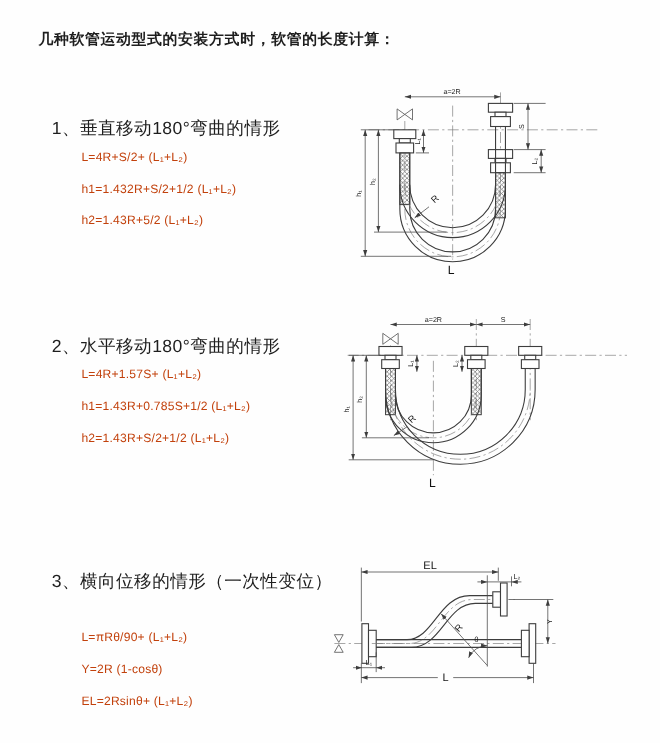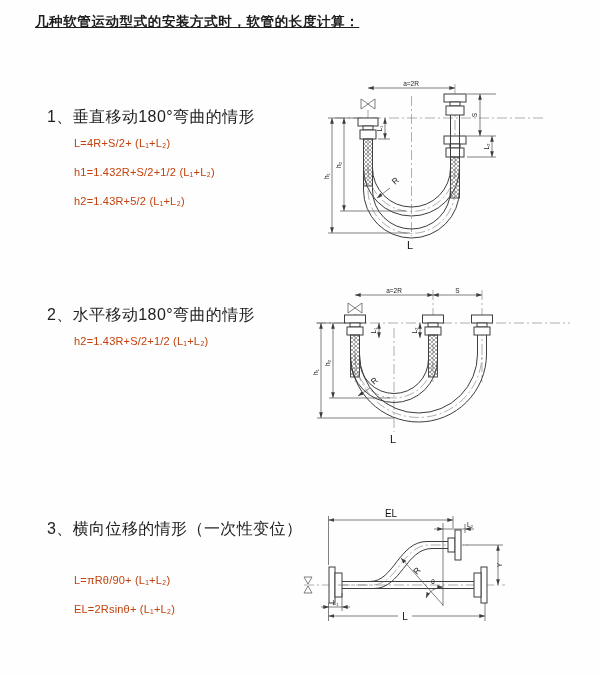--- a/index.html
+++ b/index.html
@@ -2,21 +2,21 @@
 <html><head>
 <meta charset="utf-8">
 <style>
   html,body{margin:0;padding:0;}
   body{
     width:600px;height:675px;position:relative;overflow:hidden;
     background:#fefefe;color:#1e1e1e;
     font-family:"Liberation Sans","DejaVu Sans",sans-serif;
   }
   .abs{position:absolute;}
-  .title{left:35px;top:13px;font-size:13.5px;font-weight:600;letter-spacing:.6px;white-space:nowrap;text-decoration:underline;}
+  .title{left:35px;top:27px;font-size:13.5px;font-weight:600;letter-spacing:.6px;white-space:nowrap;}
   .heading{font-size:16px;font-weight:400;letter-spacing:.4px;white-space:nowrap;}
   .formulas p{margin:0 0 14px 0;line-height:15px;font-size:11px;letter-spacing:.2px;color:#c2410c;white-space:nowrap;}
   svg{display:block;}
   .wall{stroke:#3d3d3d;stroke-width:1;fill:none;}
   .dim{stroke:#4a4a4a;stroke-width:.7;fill:none;}
   .cl{stroke:#787878;stroke-width:.6;stroke-dasharray:10 3 2 3;fill:none;}
   .fit{fill:#fefefe;stroke:#3d3d3d;stroke-width:1;}
   .braid{fill:url(#hatch);stroke:#3d3d3d;stroke-width:.9;}
   text{fill:#222;}
   .dlab{font-size:6.5px;}
@@ -43,26 +43,29 @@
 
 <div class="abs heading" style="left:47px;top:107px">1、垂直移动180°弯曲的情形</div>
 <div class="abs formulas" style="left:74px;top:136px">
   <p>L=4R+S/2+ (L₁+L₂)</p>
   <p>h1=1.432R+S/2+1/2 (L₁+L₂)</p>
   <p>h2=1.43R+5/2 (L₁+L₂)</p>
 </div>
 
 <div class="abs heading" style="left:47px;top:305px">2、水平移动180°弯曲的情形</div>
 <div class="abs formulas" style="left:74px;top:334px">
+  <p>L=4R+1.57S+ (L₁+L₂)</p>
+  <p>h1=1.43R+0.785S+1/2 (L₁+L₂)</p>
   <p>h2=1.43R+S/2+1/2 (L₁+L₂)</p>
 </div>
 
 <div class="abs heading" style="left:47px;top:519px">3、横向位移的情形（一次性变位）</div>
 <div class="abs formulas" style="left:74px;top:573px">
   <p>L=πRθ/90+ (L₁+L₂)</p>
+  <p>Y=2R (1-cosθ)</p>
   <p>EL=2Rsinθ+ (L₁+L₂)</p>
 </div>
 
 <svg class="abs" style="left:310px;top:78px" width="280" height="180" viewBox="0 0 280 180">
   <g>
     <line class="cl" x1="25" y1="40" x2="235" y2="40"></line>
     <line class="cl" x1="101.5" y1="18" x2="101.5" y2="158"></line>
     <line class="cl" x1="58" y1="32" x2="58" y2="100"></line>
     <line class="cl" x1="145" y1="6" x2="145" y2="100"></line>
   </g>

